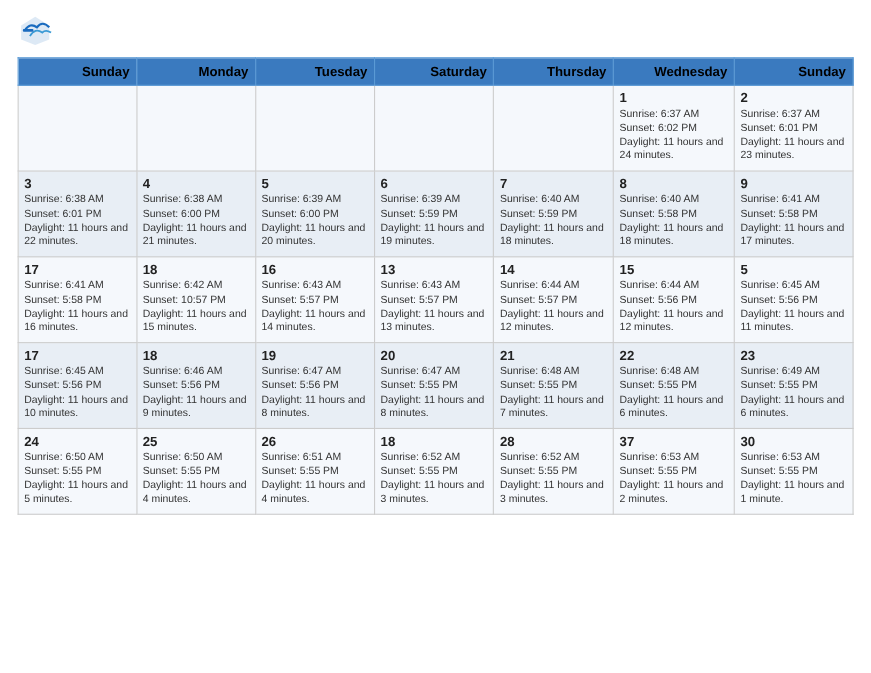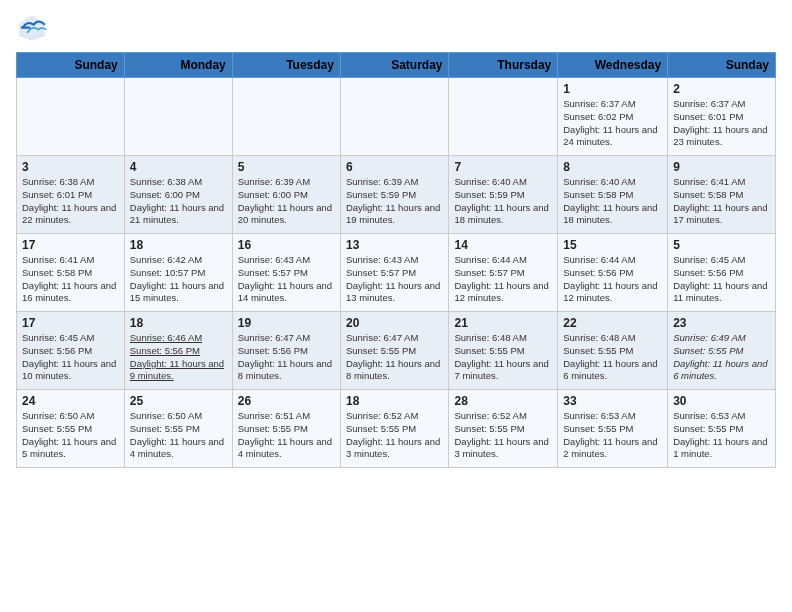--- a/index.html
+++ b/index.html
@@ -240,21 +240,21 @@
         </tr>
         <tr>
           <td>
             <span class="day-num">17</span>
             <div class="day-info" style="white-space: pre-line;">Sunrise: 6:45 AM
 Sunset: 5:56 PM
 Daylight: 11 hours and 10 minutes.</div>
           </td>
           <td>
             <span class="day-num">18</span>
-            <div class="day-info" style="white-space: pre-line; text-decoration: underline;">Sunrise: 6:46 AM
+            <div class="day-info" style="white-space: pre-line;">Sunrise: 6:46 AM
 Sunset: 5:56 PM
 Daylight: 11 hours and 9 minutes.</div>
           </td>
           <td>
             <span class="day-num">19</span>
             <div class="day-info" style="white-space: pre-line;">Sunrise: 6:47 AM
 Sunset: 5:56 PM
 Daylight: 11 hours and 8 minutes.</div>
           </td>
           <td>
@@ -270,21 +270,21 @@
 Daylight: 11 hours and 7 minutes.</div>
           </td>
           <td>
             <span class="day-num">22</span>
             <div class="day-info" style="white-space: pre-line;">Sunrise: 6:48 AM
 Sunset: 5:55 PM
 Daylight: 11 hours and 6 minutes.</div>
           </td>
           <td>
             <span class="day-num">23</span>
-            <div class="day-info" style="white-space: pre-line; font-style: italic;">Sunrise: 6:49 AM
+            <div class="day-info" style="white-space: pre-line;">Sunrise: 6:49 AM
 Sunset: 5:55 PM
 Daylight: 11 hours and 6 minutes.</div>
           </td>
         </tr>
         <tr>
           <td>
             <span class="day-num">24</span>
             <div class="day-info" style="white-space: pre-line;">Sunrise: 6:50 AM
 Sunset: 5:55 PM
 Daylight: 11 hours and 5 minutes.</div>
@@ -307,21 +307,21 @@
 Sunset: 5:55 PM
 Daylight: 11 hours and 3 minutes.</div>
           </td>
           <td>
             <span class="day-num">28</span>
             <div class="day-info" style="white-space: pre-line;">Sunrise: 6:52 AM
 Sunset: 5:55 PM
 Daylight: 11 hours and 3 minutes.</div>
           </td>
           <td>
-            <span class="day-num">33</span>
+            <span class="day-num">37</span>
             <div class="day-info" style="white-space: pre-line;">Sunrise: 6:53 AM
 Sunset: 5:55 PM
 Daylight: 11 hours and 2 minutes.</div>
           </td>
           <td>
             <span class="day-num">30</span>
             <div class="day-info" style="white-space: pre-line;">Sunrise: 6:53 AM
 Sunset: 5:55 PM
 Daylight: 11 hours and 1 minute.</div>
           </td>

